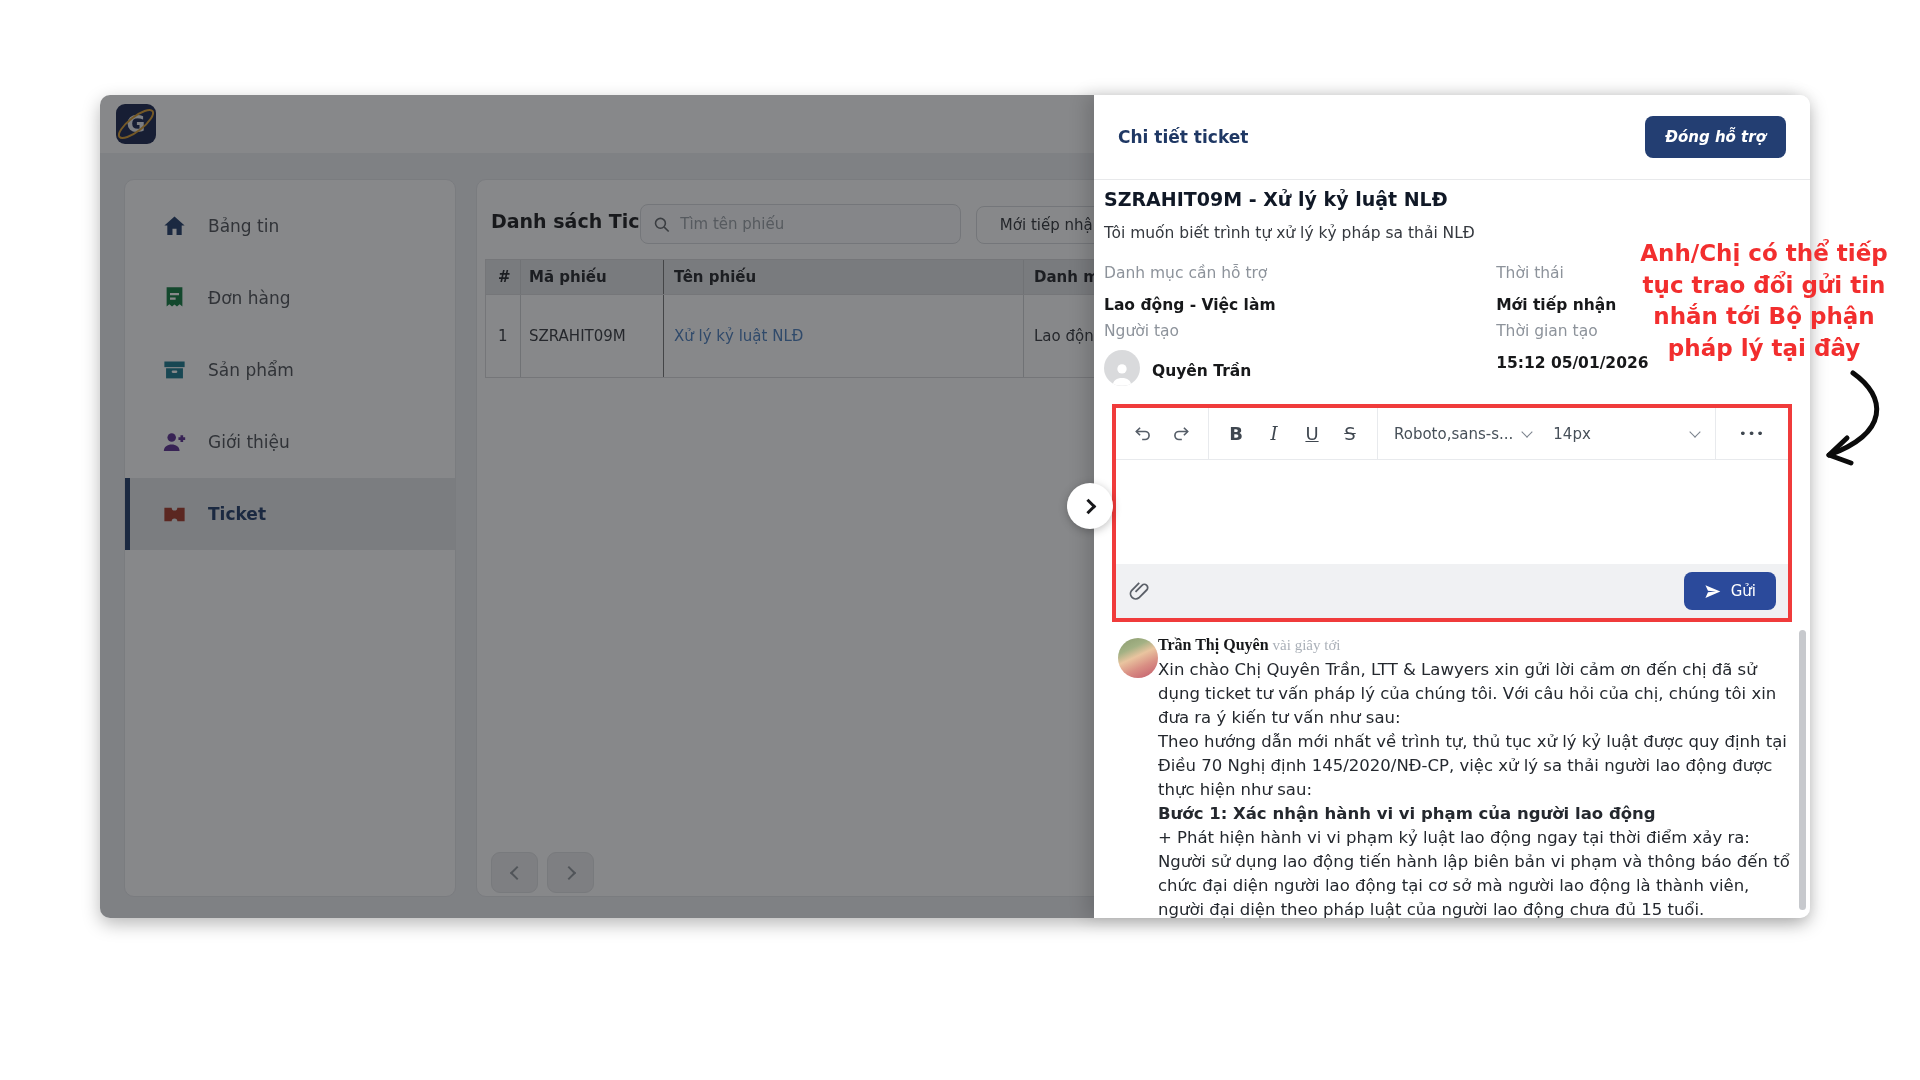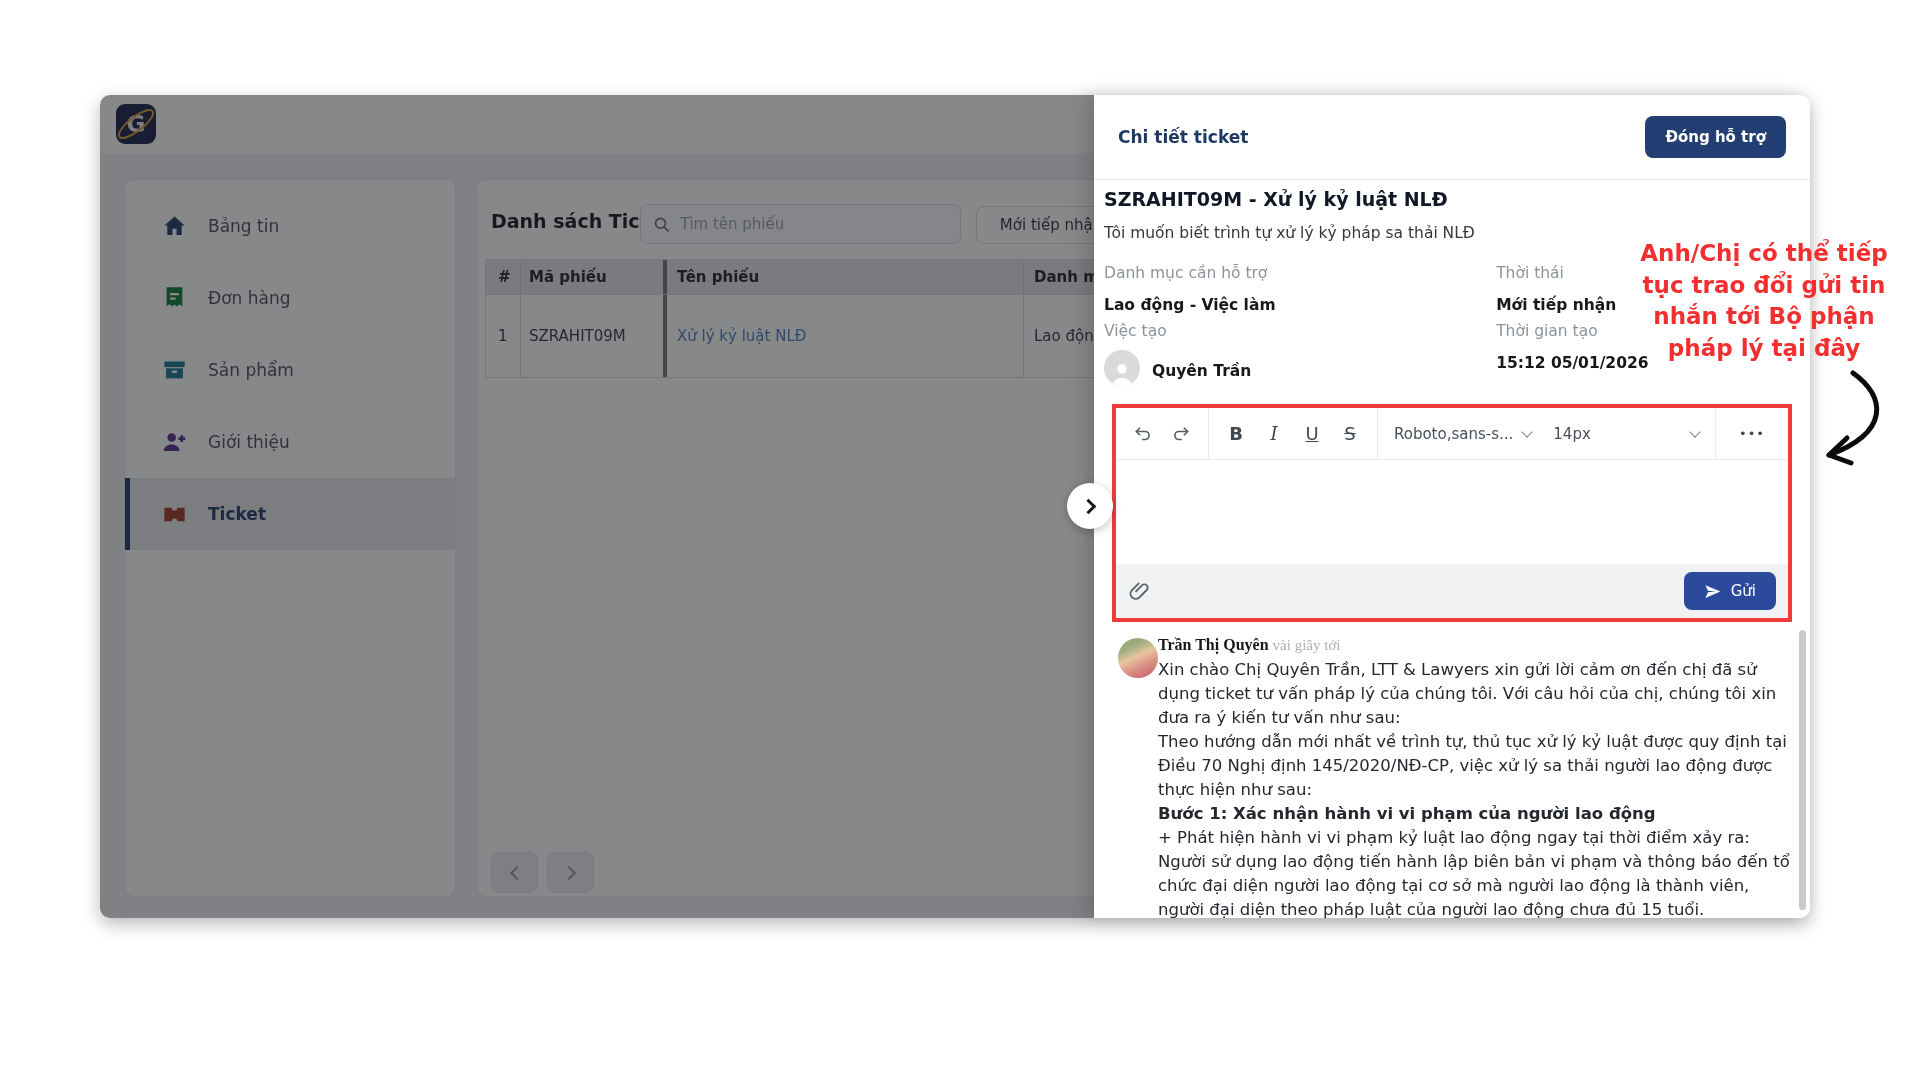--- a/index.html
+++ b/index.html
@@ -38,21 +38,21 @@
     border:1px solid #d8dadd; border-radius:8px; font-size:15px; color:#2f3237; display:flex;
     align-items:center; justify-content:center; cursor:pointer; }
 
   #ticket-table { position:absolute; left:8px; top:79px; right:8px; border:1px solid #d9dadc; }
   .t-head { display:flex; height:34px; background:#e2e3e5; font-size:15px; font-weight:bold; color:#202226;
     align-items:center; }
   .t-row { display:flex; height:83px; background:#fff; font-size:15px; color:#33363b; align-items:center;
     border-top:1px solid #d9dadc; }
   .c0 { width:34px; padding-left:12px; }
   .c1 { width:143px; padding-left:8px; border-left:1px solid #d0d1d4; align-self:stretch; display:flex; align-items:center; }
-  .c2 { width:360px; padding-left:10px; border-left:4px solid #737373; align-self:stretch; display:flex; align-items:center; }
+  .c2 { width:360px; padding-left:10px; border-left:1px solid #737373; align-self:stretch; display:flex; align-items:center; }
   .c3 { flex:1; padding-left:10px; border-left:1px solid #d0d1d4; align-self:stretch; display:flex; align-items:center; white-space:nowrap; }
   .link-cell { color:#4a7dbd; cursor:pointer; }
 
   .page-btn { position:absolute; width:47px; height:41px; border-radius:9px; background:#ececee;
     border:1px solid #e0e1e3; display:flex; align-items:center; justify-content:center; cursor:pointer; }
   .chev { width:10px; height:10px; border-left:2.5px solid #8f949a; border-bottom:2.5px solid #8f949a; }
   .chev.left { transform:rotate(45deg); margin-left:4px; }
   .chev.right { transform:rotate(-135deg); margin-right:4px; }
 
   
@@ -66,21 +66,21 @@
   #expand-btn .chevr { width:11px; height:11px; border-top:3px solid #17181a; border-right:3px solid #17181a;
     transform:rotate(45deg); margin-left:-4px; }
 
   
   #panel { position:absolute; left:994px; top:0; width:716px; height:823px; background:#fff;
     border-radius:0 10px 10px 0; z-index:6; box-shadow:-8px 0 18px rgba(0,0,0,.15); overflow:hidden; }
   #panel-header { position:absolute; left:0; top:0; width:100%; height:85px; padding:0 24px;
     display:flex; align-items:center; justify-content:space-between; border-bottom:1px solid #e8e9eb; }
   #panel-title { font-size:17px; font-weight:bold; color:#1f3864; }
   #close-support-btn { background:#233e72; color:#fff; font-size:15px; font-weight:bold; border:none;
-    border-radius:8px; padding:12px 20px; cursor:pointer; font-family:inherit; }
+    border-radius:8px; padding:12px 20px; cursor:pointer; font-family:inherit;font-style:italic; }
 
   #panel-body { position:absolute; left:10px; right:18px; top:85px; }
   #ticket-title { margin-top:8px; font-size:19px; font-weight:bold; color:#101826; }
   #ticket-question { margin-top:14px; font-size:15.5px; color:#34383e; }
   .field-grid { display:grid; grid-template-columns:57% 43%; margin-top:16px; }
   .f-label { font-size:15.5px; color:#8d939b; padding:6px 0; }
   .f-value { font-size:15.5px; font-weight:bold; color:#17181a; padding:8px 0 2px; }
   .creator { display:flex; align-items:center; gap:12px; padding-top:4px; }
   .avatar-grey { width:36px; height:36px; border-radius:50%; background:#d9dadc; overflow:hidden;
     display:flex; align-items:flex-end; justify-content:center; }
@@ -231,21 +231,21 @@
 
     <div id="panel-body">
       <div id="ticket-title">SZRAHIT09M - Xử lý kỷ luật NLĐ</div>
       <div id="ticket-question">Tôi muốn biết trình tự xử lý kỷ pháp sa thải NLĐ</div>
 
       <div class="field-grid">
         <div class="f-label">Danh mục cần hỗ trợ</div>
         <div class="f-label">Thời thái</div>
         <div class="f-value">Lao động - Việc làm</div>
         <div class="f-value">Mới tiếp nhận</div>
-        <div class="f-label">Việc tạo</div>
+        <div class="f-label">Người tạo</div>
         <div class="f-label">Thời gian tạo</div>
         <div class="creator">
           <span class="avatar-grey">
             <svg width="28" height="26" viewBox="0 0 24 22">
               <circle cx="12" cy="7.5" r="4" fill="#fff"></circle>
               <path d="M4 22c0-4.6 3.6-6.8 8-6.8s8 2.2 8 6.8z" fill="#fff"></path>
               </svg>
           </span>
           <span class="f-value">Quyên Trần</span>
         </div>

